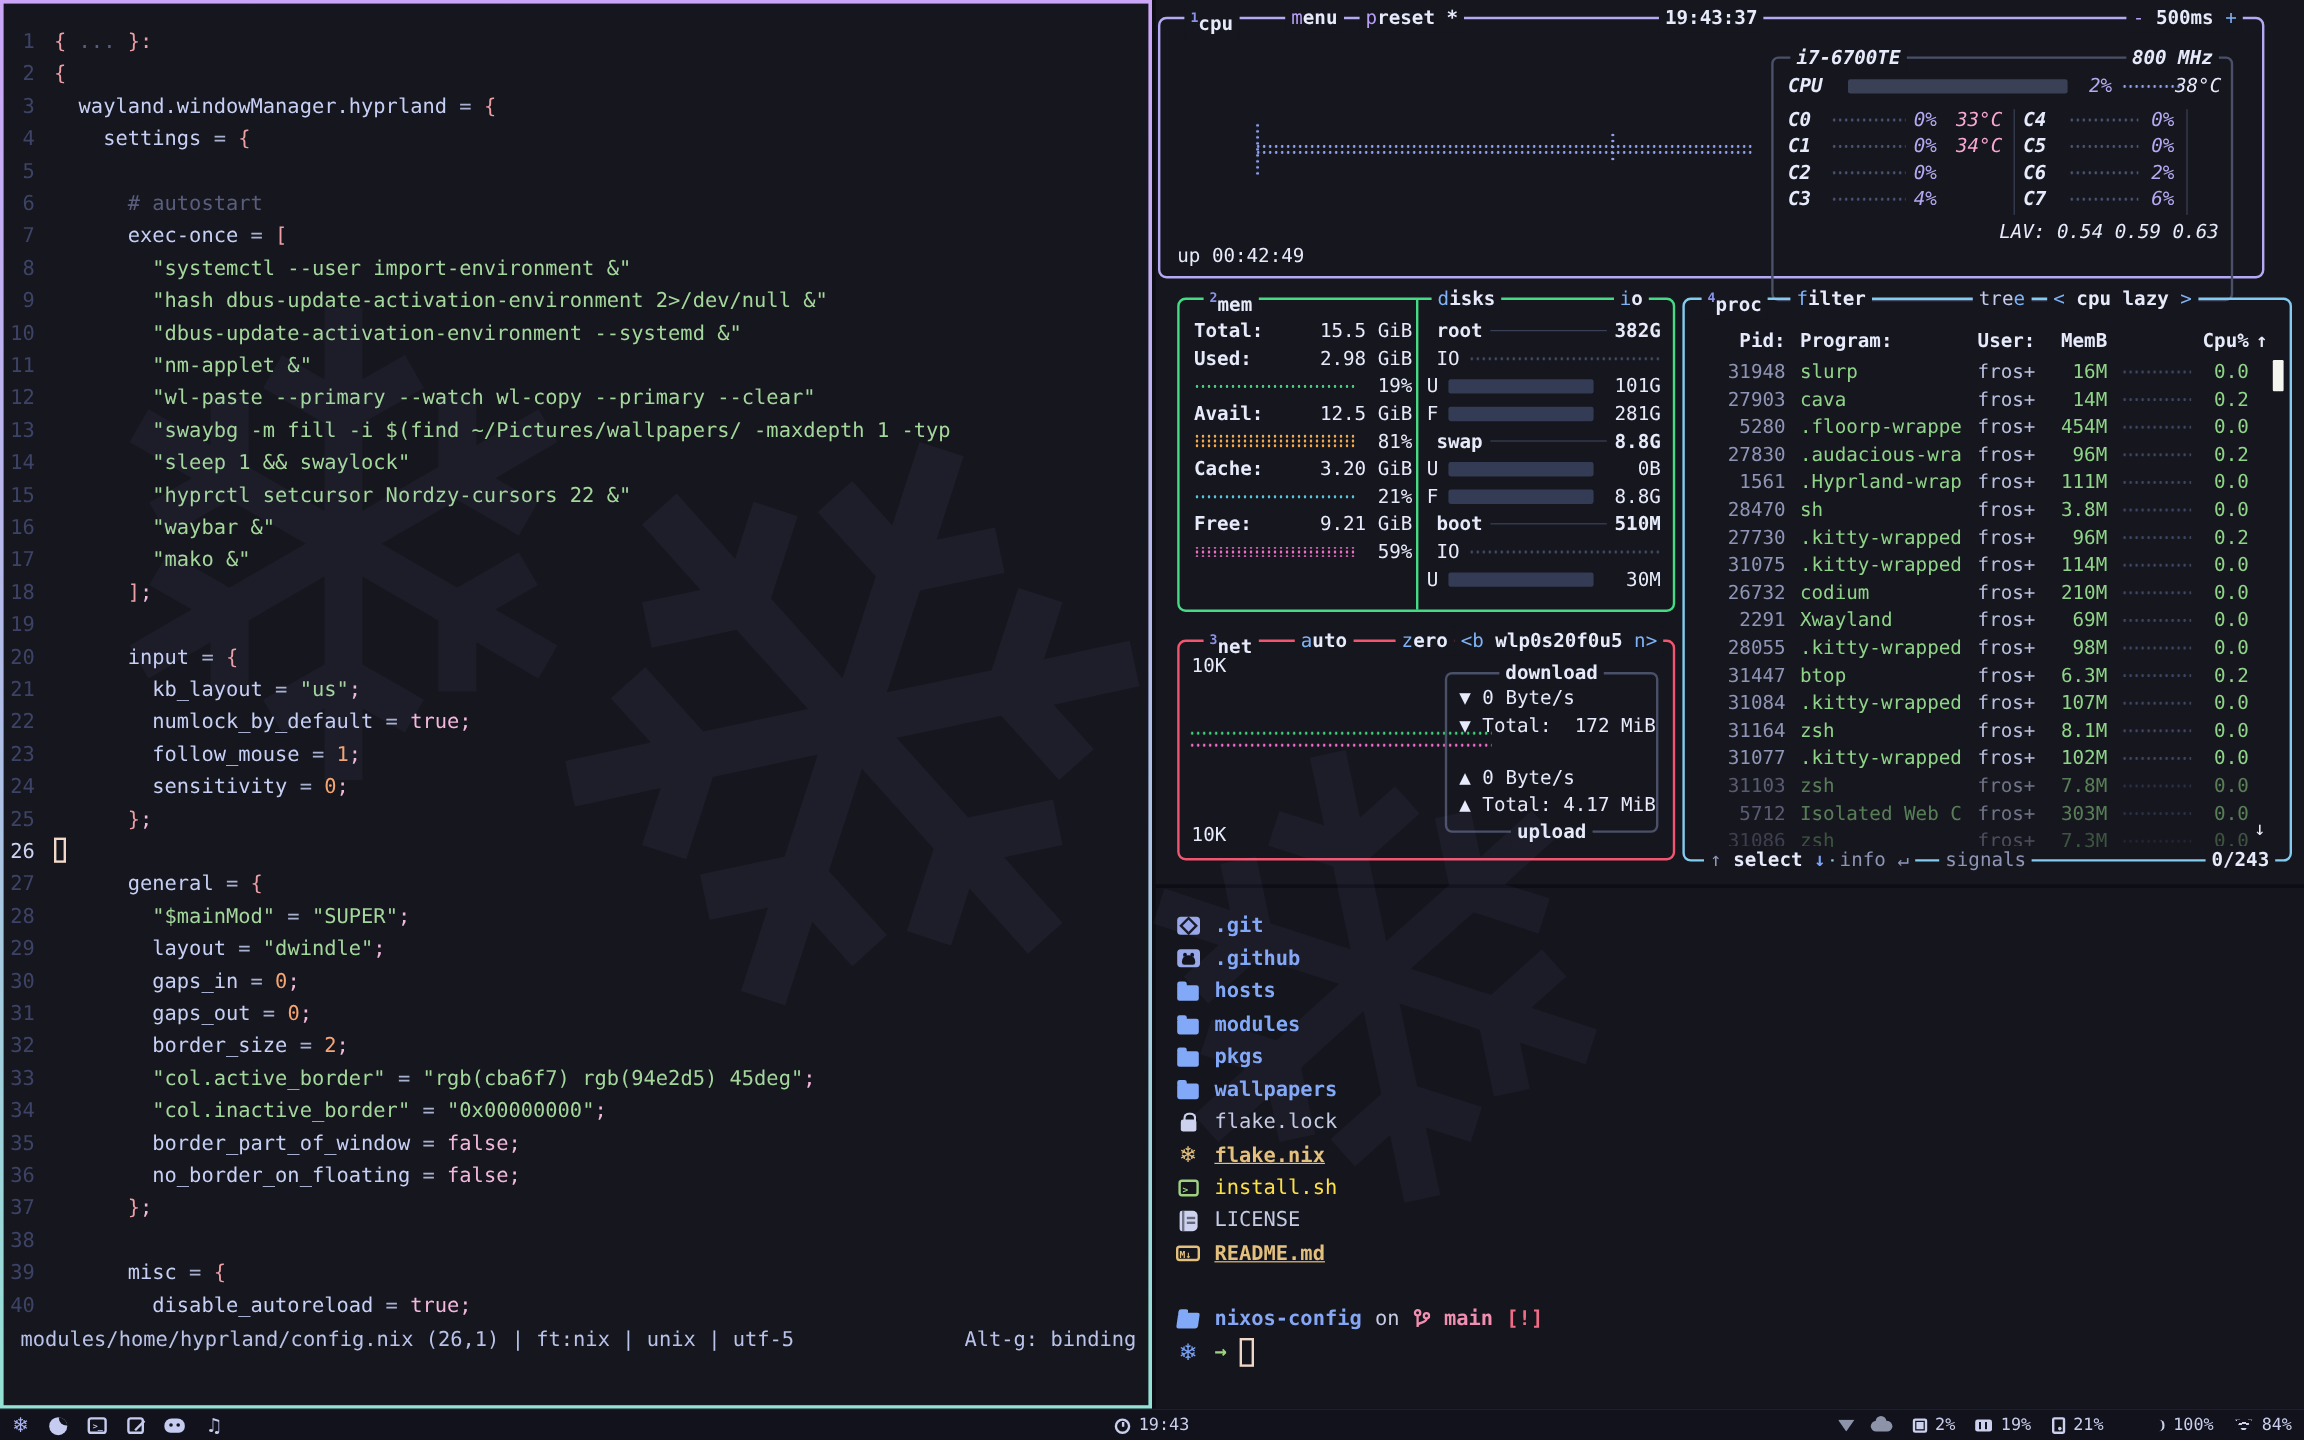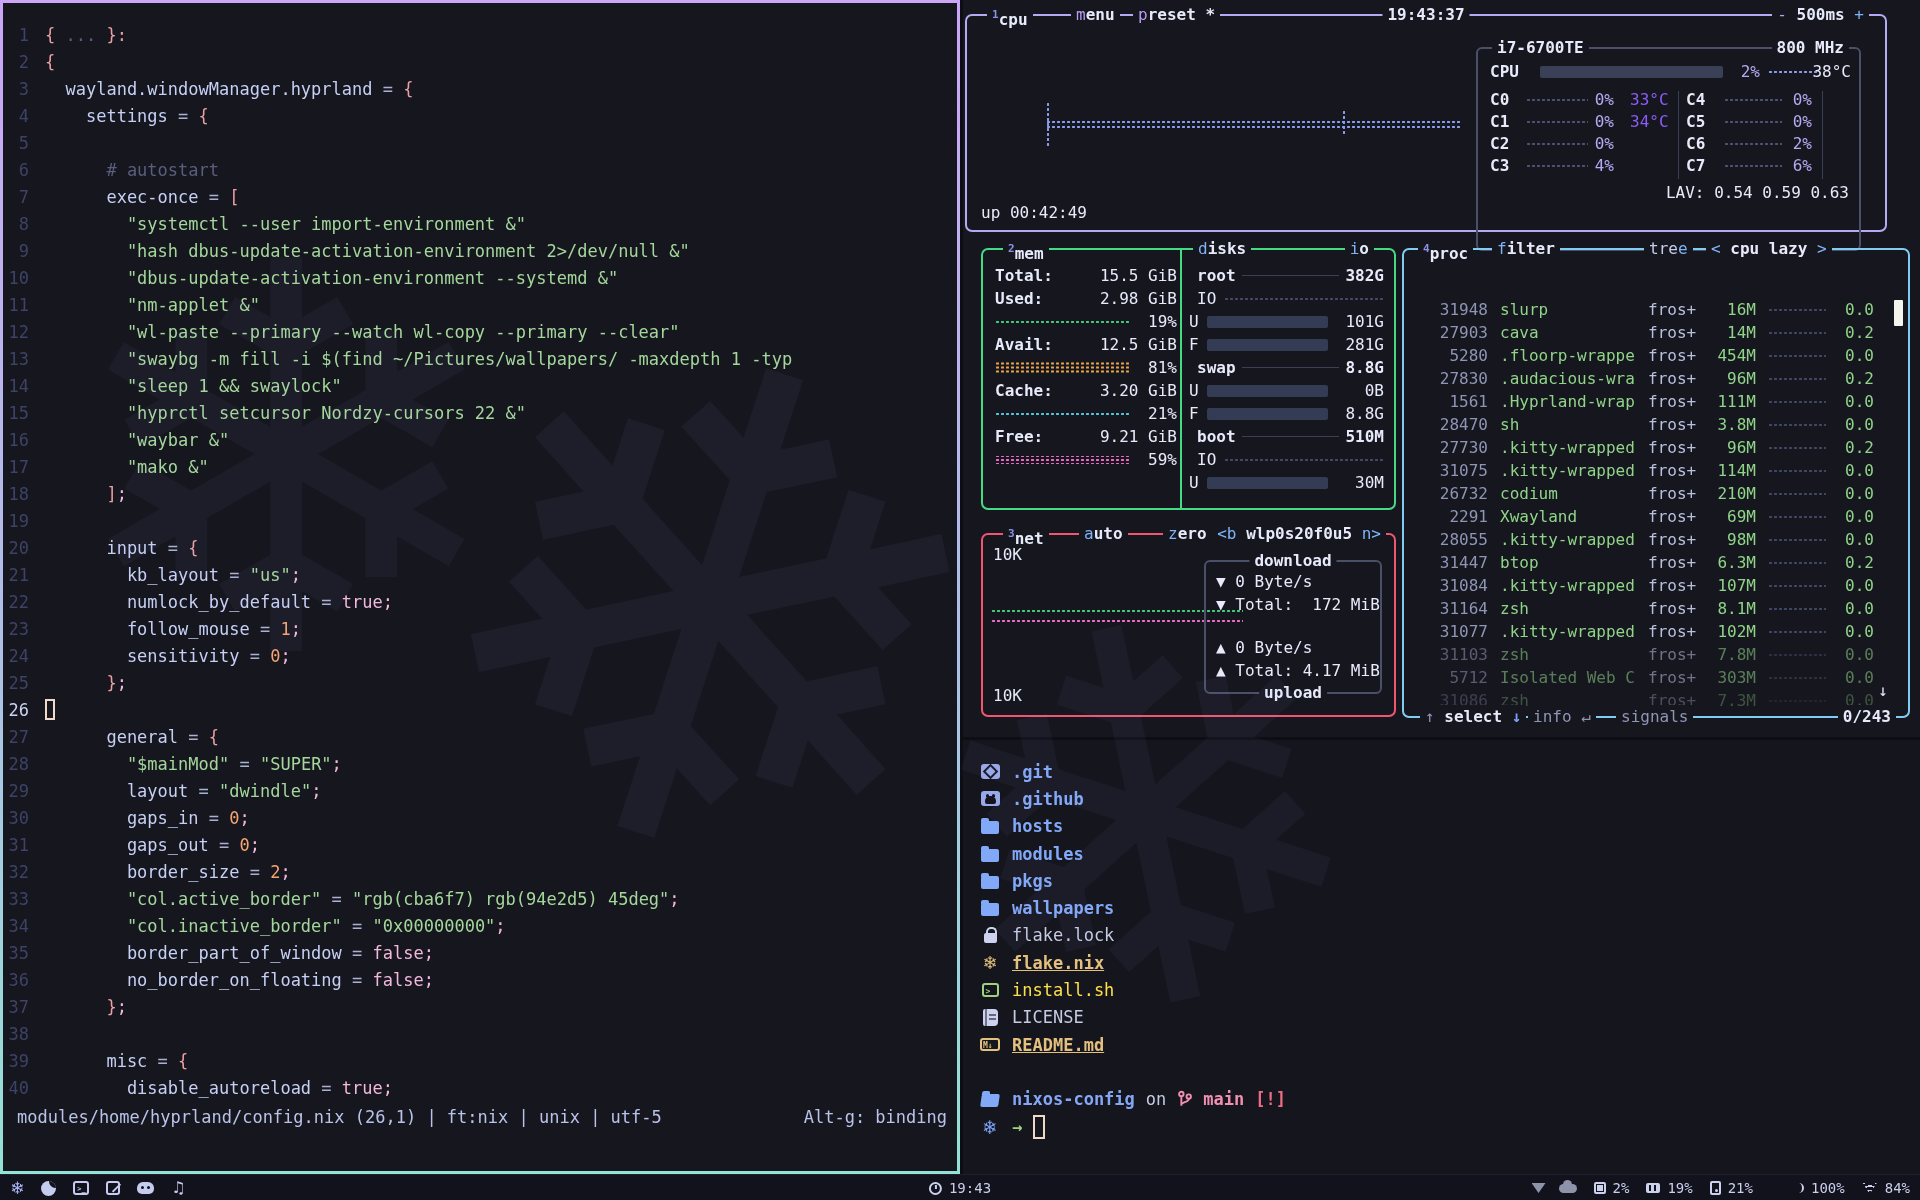--- a/index.html
+++ b/index.html
@@ -49,35 +49,35 @@
   .dots{background-image:radial-gradient(circle,var(--dc) 1.1px,transparent 1.3px);
     background-size:5px 4px;background-position:0 50%;}
   
   .cpu-graph{position:absolute;left:79px;top:104px;width:414px;--dc:#8c9ff0;}
   .cpu-graph .gl{height:4px;}
   .cpu-vcol{position:absolute;width:4px;height:44px;top:-18px;--dc:#8c9ff0;
     background-image:radial-gradient(circle,var(--dc) 1.1px,transparent 1.3px);
     background-size:4px 5px;}
   .uptime{position:absolute;left:14px;bottom:8px;color:var(--fgb);}
   .i7box{position:absolute;left:509px;top:31px;width:385px;height:204px;
-    border:2px solid var(--grey-border);border-radius:6px;}
+    border:2px solid var(--grey-border);border-radius:6px;font-style:italic;}
   .i7box .chip{background:var(--win);}
   .i7row{position:absolute;left:0;right:0;height:22px;line-height:22px;}
   .i7lbl{position:absolute;left:12px;font-weight:700;color:var(--fgb);}
   .cputrack{position:absolute;left:62px;top:5px;width:183px;height:12px;background:#3a4157;border-radius:2px;}
   .cpupct{position:absolute;left:248px;width:34px;text-align:right;color:var(--lav);}
   .cpudots{position:absolute;left:290px;top:9px;width:52px;height:4px;--dc:#8c9ff0;}
   .cputemp{position:absolute;right:8px;color:var(--fgb);}
   .cA-name,.cB-name{position:absolute;font-weight:700;color:var(--fgb);}
   .cA-name{left:12px}.cB-name{left:208px}
   .cA-meter,.cB-meter{position:absolute;top:9px;height:4px;--dc:#4a5474;}
   .cA-meter{left:48px;width:62px}.cB-meter{left:246px;width:58px}
   .cA-pct,.cB-pct{position:absolute;text-align:right;color:var(--lav);}
   .cA-pct{left:96px;width:40px}.cB-pct{left:286px;width:48px}
-  .cA-temp{position:absolute;left:152px;width:48px;color:#8b5cf6;}
+  .cA-temp{position:absolute;left:152px;width:48px;color:#f9a8d4;}
   .vline{position:absolute;top:42px;height:88px;width:1px;background:#3a4157;}
   .lavrow{position:absolute;right:10px;top:134px;color:var(--fgb);}
   
   .memcol{position:absolute;left:12px;top:14px;width:182px;}
   .mhead{display:flex;justify-content:space-between;height:23px;line-height:23px;}
   .mhead .lb{font-weight:700;color:var(--fgb);} .mhead .vl{color:var(--fgb);}
   .mline{display:flex;align-items:center;height:23px;gap:8px;}
   .mline .mmeter{flex:1;}
   .mline .mpct{width:40px;text-align:right;color:var(--fgb);}
   .m-green{--dc:var(--green);height:4px}.m-orange{--dc:var(--orange);height:11px}
@@ -432,20 +432,28 @@
       <span class="nrow" style="top:99px">▲ Total: 4.17 MiB</span>
       <span class="chipb" style="left:50%;transform:translateX(-50%);font-weight:700;color:var(--fgb)">upload</span>
     </div>
   </div>
 
   <div class="panel p-proc">
     <span class="chip" style="left:14px"><span class="sup">4</span><span>proc</span></span>
     <span class="chip" style="left:88px"><span class="hk">f</span><span>ilter</span></span>
     <span class="chip" style="left:240px"><span style="font-weight:400;color:var(--fg)">tre</span><span class="hk">e</span></span>
     <span class="chip" style="left:302px"><span class="hk">&lt; </span><span>cpu lazy</span><span class="hk"> &gt;</span></span>
+    <div class="phead">
+      <span class="ph-pid">Pid:</span>
+      <span class="ph-prog">Program:</span>
+      <span class="ph-user">User:</span>
+      <span class="ph-mem">MemB</span>
+      <span class="ph-cpu">Cpu%</span>
+      <span class="ph-arrow">↑</span>
+    </div>
     <div id="proc-rows">
         <div class="prow">
           <span class="c-pid">31948</span>
           <span class="c-prog">slurp</span>
           <span class="c-user">fros+</span>
           <span class="c-mem">16M</span>
           <span class="c-dots dots"></span>
           <span class="c-cpu">0.0</span>
         </div>
         <div class="prow">

